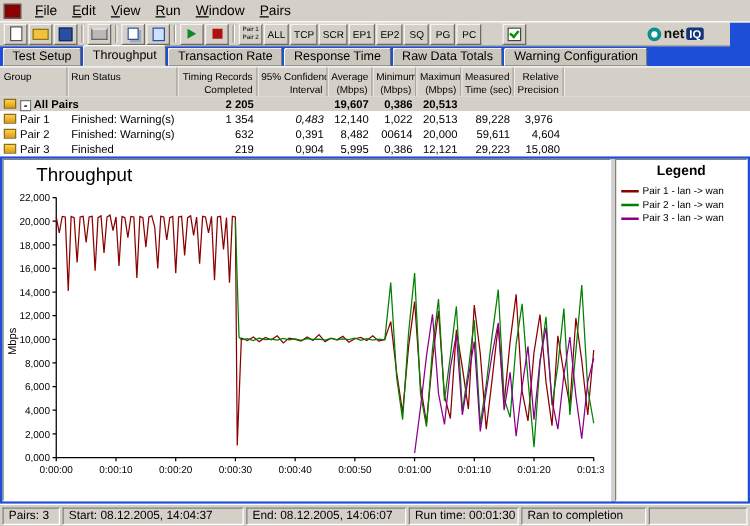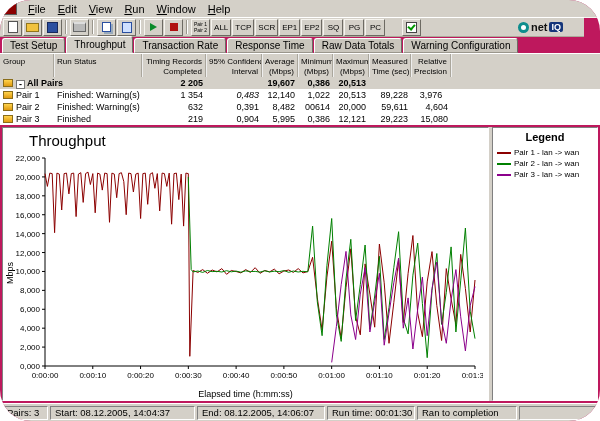--- a/index.html
+++ b/index.html
@@ -1,17 +1,17 @@
 <!DOCTYPE html>
 <html><head>
 <meta charset="utf-8">
 <style>
   html,body{margin:0;padding:0;}
-  .app{position:relative;width:600px;height:421px;background:#be185d;
-       font-family:"Liberation Sans",sans-serif;overflow:hidden;color:#000;border-radius:31px;}
+  .app{position:relative;width:600px;height:421px;background:#1d4ed8;
+       font-family:"Liberation Sans",sans-serif;overflow:hidden;color:#000;}
   .raised{border:1px solid;border-color:#f6f4ef #6d6a63 #6d6a63 #f6f4ef;background:#d4d0c8;}
   .sunken{border:1px solid;border-color:#808080 #ffffff #ffffff #808080;}
 
   
   .menubar{position:absolute;top:0;left:0;right:0;height:17px;display:flex;align-items:center;
            font-size:11px;background:#d4d0c8;border-bottom:1px solid #f6f4ef;}
   .app-icon{width:12px;height:10px;background:#8b0000;border:1px solid #5a5a5a;margin:0 5px 0 3px;}
   .menu-item{display:inline-block;padding:1px 6px;cursor:default;}
   .menu-item::first-letter{text-decoration:underline;}
 
@@ -96,21 +96,21 @@
 <div class="app">
 
   <div class="menubar">
     <span class="app-icon"></span>
 
   <span class="menu-item">File</span>
       <span class="menu-item">Edit</span>
       <span class="menu-item">View</span>
       <span class="menu-item">Run</span>
       <span class="menu-item">Window</span>
-      <span class="menu-item">Help</span>
+      <span class="menu-item">Pairs</span>
     </div>
 
   <div class="toolbar">
     <button class="icon-btn raised">
         <span class="ic-page"></span>
       </button>
     <button class="icon-btn raised">
         <span class="ic-folder"></span>
       </button>
     <button class="icon-btn raised">
@@ -303,21 +303,20 @@
           <line x1="374.44444444444446" y1="212" x2="374.44444444444446" y2="215" stroke="#000"></line>
           <text x="374.44444444444446" y="224" text-anchor="middle" font-size="8">0:01:10</text>
           <line x1="422.22222222222223" y1="212" x2="422.22222222222223" y2="215" stroke="#000"></line>
           <text x="422.22222222222223" y="224" text-anchor="middle" font-size="8">0:01:20</text>
           <line x1="470" y1="212" x2="470" y2="215" stroke="#000"></line>
           <text x="470" y="224" text-anchor="middle" font-size="8">0:01:30</text>
           <polyline points="40.0,19.6 42.4,32.4 44.8,19.1 47.2,19.6 49.6,78.7 51.9,19.1 54.3,20.1 56.7,56.0 59.1,19.6 61.5,19.1 63.9,39.9 66.3,19.6 68.7,19.1 71.1,62.6 73.4,20.1 75.8,18.7 78.2,48.4 80.6,19.6 83.0,18.1 85.4,30.5 87.8,19.6 90.2,58.8 92.6,19.1 94.9,20.1 97.3,36.1 99.7,19.1 102.1,19.6 104.5,68.3 106.9,19.1 109.3,20.1 111.7,43.7 114.1,19.6 116.4,18.7 118.8,27.6 121.2,60.7 123.6,19.1 126.0,19.6 128.4,38.0 130.8,20.1 133.2,19.1 135.6,64.5 137.9,19.6 140.3,19.1 142.7,50.3 145.1,20.1 147.5,18.7 149.9,34.3 152.3,19.6 154.7,56.9 157.1,19.1 159.4,19.6 161.8,32.4 164.2,19.1 166.6,70.2 169.0,19.6 171.4,19.1 173.8,45.6 176.2,20.1 178.6,72.1 180.9,19.1 183.3,19.6 184.8,202.3 188.1,116.5 192.9,118.4 197.7,115.6 202.4,119.3 207.2,116.0 212.0,117.9 216.8,114.6 221.6,120.3 226.3,116.5 231.1,117.5 235.9,118.9 240.7,115.6 245.4,118.4 250.2,113.7 255.0,119.3 259.8,116.5 264.6,117.9 269.3,115.1 274.1,119.8 278.9,117.0 283.7,116.0 288.4,118.4 293.2,114.6 298.0,118.9 302.8,117.5 307.6,103.3 312.3,143.9 317.1,176.1 321.9,123.1 326.7,87.2 331.4,154.3 336.2,184.6 341.0,133.5 345.8,94.8 350.6,162.8 355.3,180.8 360.1,109.9 364.9,140.1 369.7,173.2 374.4,90.0 379.2,128.8 384.0,189.3 388.8,148.7 393.6,106.1 398.3,168.5 403.1,119.3 407.9,81.5 412.7,159.1 417.4,182.7 422.2,127.9 427.0,97.6 431.8,151.5 436.6,186.5 441.3,114.6 446.1,144.9 450.9,170.4 455.7,100.4 460.4,134.5 465.2,178.0 470.0,126.0" fill="none" stroke="#8b0000" stroke-width="1"></polyline>
           <polyline points="183.3,22.9 186.2,115.6 188.1,117.9 192.9,117.0 197.7,118.4 202.4,116.5 207.2,117.6 212.0,117.3 216.8,118.0 221.6,116.7 226.3,117.8 231.1,117.1 235.9,118.2 240.7,116.9 245.4,117.5 250.2,117.4 255.0,118.1 259.8,116.8 264.6,117.9 269.3,117.2 274.1,117.7 278.9,116.6 283.7,118.3 288.4,117.0 293.2,118.0 298.0,117.3 302.8,117.8 307.6,72.1 312.3,147.7 317.1,181.7 321.9,111.8 326.7,64.5 331.4,160.9 336.2,187.4 341.0,125.0 345.8,85.3 350.6,166.6 355.3,130.7 360.1,91.0 364.9,175.1 369.7,142.0 374.4,102.3 379.2,185.5 384.0,153.4 388.8,113.7 393.6,77.7 398.3,164.7 403.1,179.9 407.9,121.2 412.7,89.1 417.4,149.6 422.2,203.7 427.0,136.4 431.8,99.5 436.6,170.4 441.3,138.3 446.1,92.9 450.9,178.0 455.7,126.9 460.4,74.0 465.2,157.2 470.0,184.6" fill="none" stroke="#008000" stroke-width="1"></polyline>
           <polyline points="326.7,208.4 331.4,172.3 336.2,130.7 341.0,97.4 345.8,160.9 350.6,185.5 355.3,140.1 360.1,113.7 364.9,178.0 369.7,147.7 374.4,119.3 379.2,191.2 384.0,159.1 388.8,128.8 393.6,104.2 398.3,174.2 403.1,143.9 407.9,195.0 412.7,155.3 417.4,123.1 422.2,181.7 427.0,134.5 431.8,108.0 436.6,166.6 441.3,189.3 446.1,145.8 450.9,115.6 455.7,162.8 460.4,196.9 465.2,151.5 470.0,132.6" fill="none" stroke="#8b008b" stroke-width="1"></polyline>
         </svg>
-      <div class="xlabel">Elapsed time (h:mm:ss)</div>
     </div>
     <div class="splitter"></div>
     <div class="legend-panel sunken">
       <div class="legend-title">Legend</div>
       <div>
           <div class="legend-item">
             <span class="legend-swatch" style="background: rgb(139, 0, 0);"></span>
             <span class="legend-label">Pair 1 - lan -&gt; wan</span>
           </div>
           <div class="legend-item">

